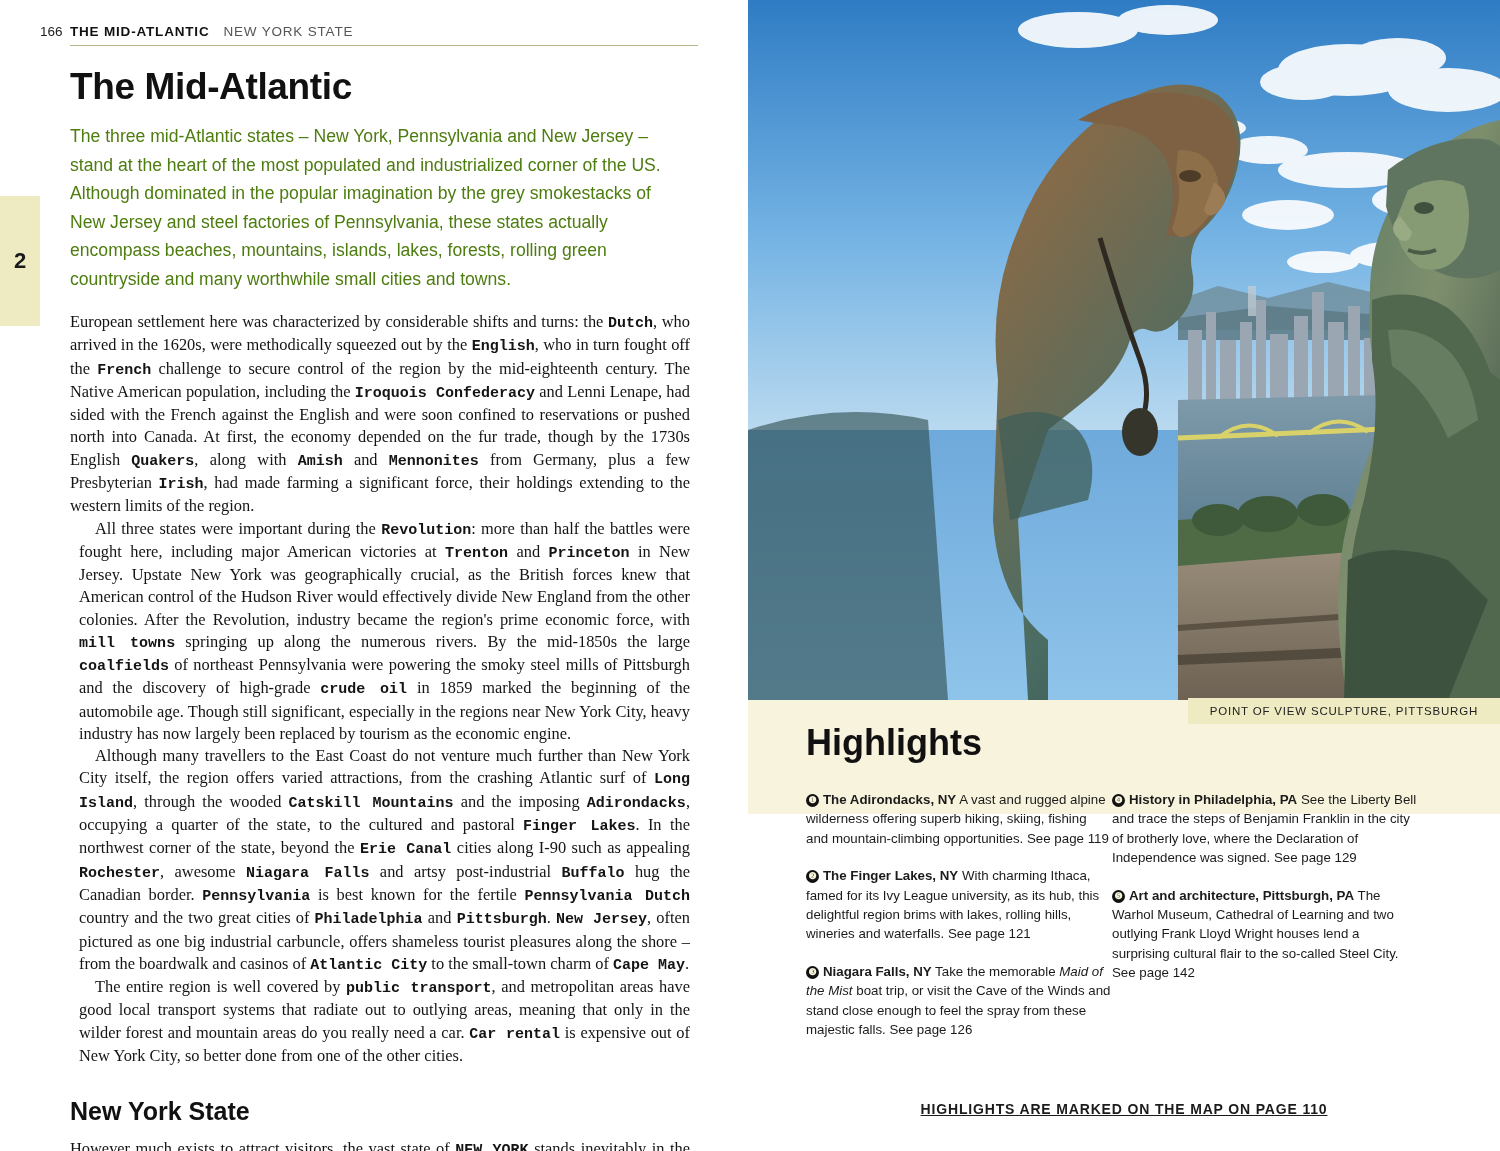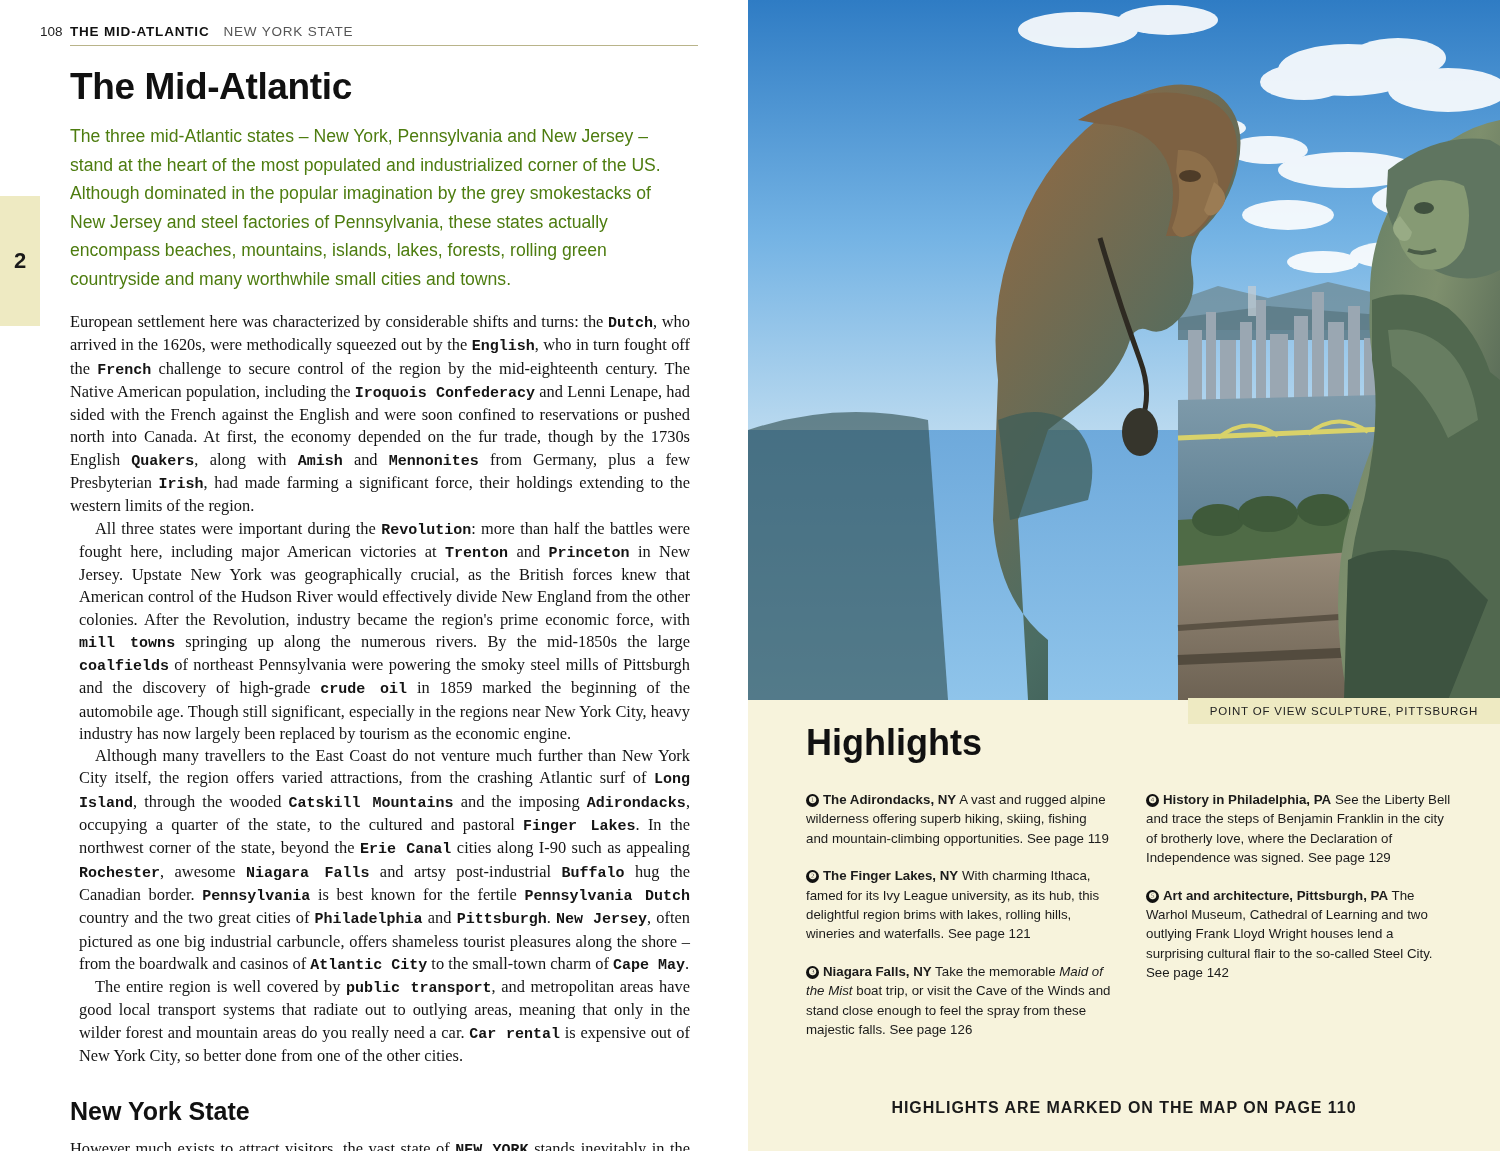--- a/index.html
+++ b/index.html
@@ -101,21 +101,21 @@
   h2.sub {
     font-family: "Liberation Sans", sans-serif;
     font-size: 25px;
     font-weight: 700;
     margin: 30px 0 12px 0;
     color: #111;
   }
 
   
   .right {
-    width: 752px; height: 1151px;
+    width: 752px; height: 814px;
     position: relative;
     background: #f7f3dc;
   }
 
   .photo {
     position: absolute;
     left: 0; top: 0;
     width: 752px; height: 700px;
     overflow: hidden;
     background: linear-gradient(#3a7fc4, #8fc4ea);
@@ -142,21 +142,20 @@
   h2.highlights-title {
     font-family: "Liberation Sans", sans-serif;
     font-size: 36px;
     font-weight: 700;
     margin: 0 0 26px 0;
     color: #111;
   }
 
   .hl-cols {
     display: flex;
-    gap: 34px;
   }
   .hl-col { width: 306px; }
   .hl-item {
     font-family: "Liberation Sans", sans-serif;
     font-size: 13.3px;
     line-height: 1.46;
     color: #1b1b1b;
     margin-bottom: 18px;
   }
   .hl-item .num {
@@ -172,40 +171,41 @@
     vertical-align: 1px;
     font-weight: 700;
   }
   .hl-item .hl-name { font-weight: 700; }
 
   .hl-footer {
     position: absolute;
     left: 0; bottom: 34px;
     width: 752px;
     text-align: center;
-    font-size: 16px;
+    font-size: 14px;
     letter-spacing: 0.06em;
     font-weight: 700;
     color: #1b1b1b;
+    text-decoration: underline;
   }
 </style>
 </head>
 <body>
 
 <div class="page">
 
   <div class="left">
 
     <div class="chapter-tab">
       <span class="num">2</span>
     </div>
 
     <div class="left-inner">
       <div class="runhead">
-        <span class="folio">108</span>
+        <span class="folio">166</span>
         <span class="rh-bold">THE MID-ATLANTIC</span>
         <span class="rh-light">NEW YORK STATE</span>
       </div>
 
       <h1 class="title">The Mid-Atlantic</h1>
 
       <div class="standfirst">The three mid-Atlantic states – New York, Pennsylvania and New Jersey – stand at the heart of the most populated and industrialized corner of the US. Although dominated in the popular imagination by the grey smokestacks of New Jersey and steel factories of Pennsylvania, these states actually encompass beaches, mountains, islands, lakes, forests, rolling green countryside and many worthwhile small cities and towns.</div>
 
       <div class="body-text">
         <p>European settlement here was characterized by considerable shifts and turns: the <b>Dutch</b>, who arrived in the 1620s, were methodically squeezed out by the <b>English</b>, who in turn fought off the <b>French</b> challenge to secure control of the region by the mid-eighteenth century. The Native American population, including the <b>Iroquois Confederacy</b> and Lenni Lenape, had sided with the French against the English and were soon confined to reservations or pushed north into Canada. At first, the economy depended on the fur trade, though by the 1730s English <b>Quakers</b>, along with <b>Amish</b> and <b>Mennonites</b> from Germany, plus a few Presbyterian <b>Irish</b>, had made farming a significant force, their holdings extending to the western limits of the region.</p>

